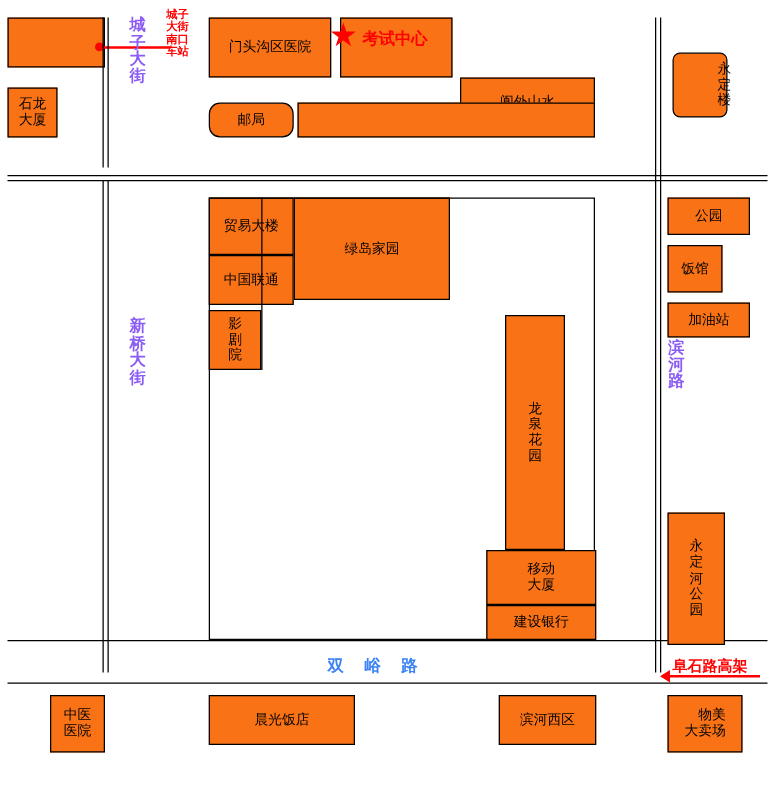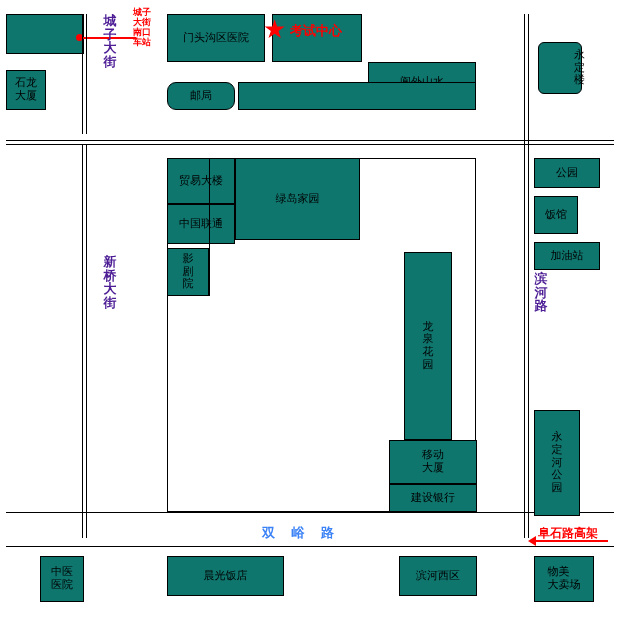--- a/index.html
+++ b/index.html
@@ -6,34 +6,34 @@
   body{font-family:"DejaVu Sans","Liberation Sans",sans-serif;}
   #map{
     position:relative;
     width:620px;height:637px;
     background:#ffffff;
     overflow:hidden;
   }
   .box{
     position:absolute;
     border:1px solid #000000;
-    background:#0f766e;
+    background:#f97316;
     box-sizing:border-box;
     display:flex;
     align-items:center;
     justify-content:center;
-    text-align:left;
+    text-align:right;
     font-size:11px;
     line-height:1.15;
     color:#000000;
     white-space:pre-line;
   }
   .street-label{
     position:absolute;
-    color:#4c1d95;
+    color:#8b5cf6;
     font-size:13px;
     font-weight:bold;
     line-height:1.05;
     white-space:pre-line;
     text-align:center;
   }
   .street-h{
     position:absolute;
     color:#3b82f6;
     font-size:13px;

